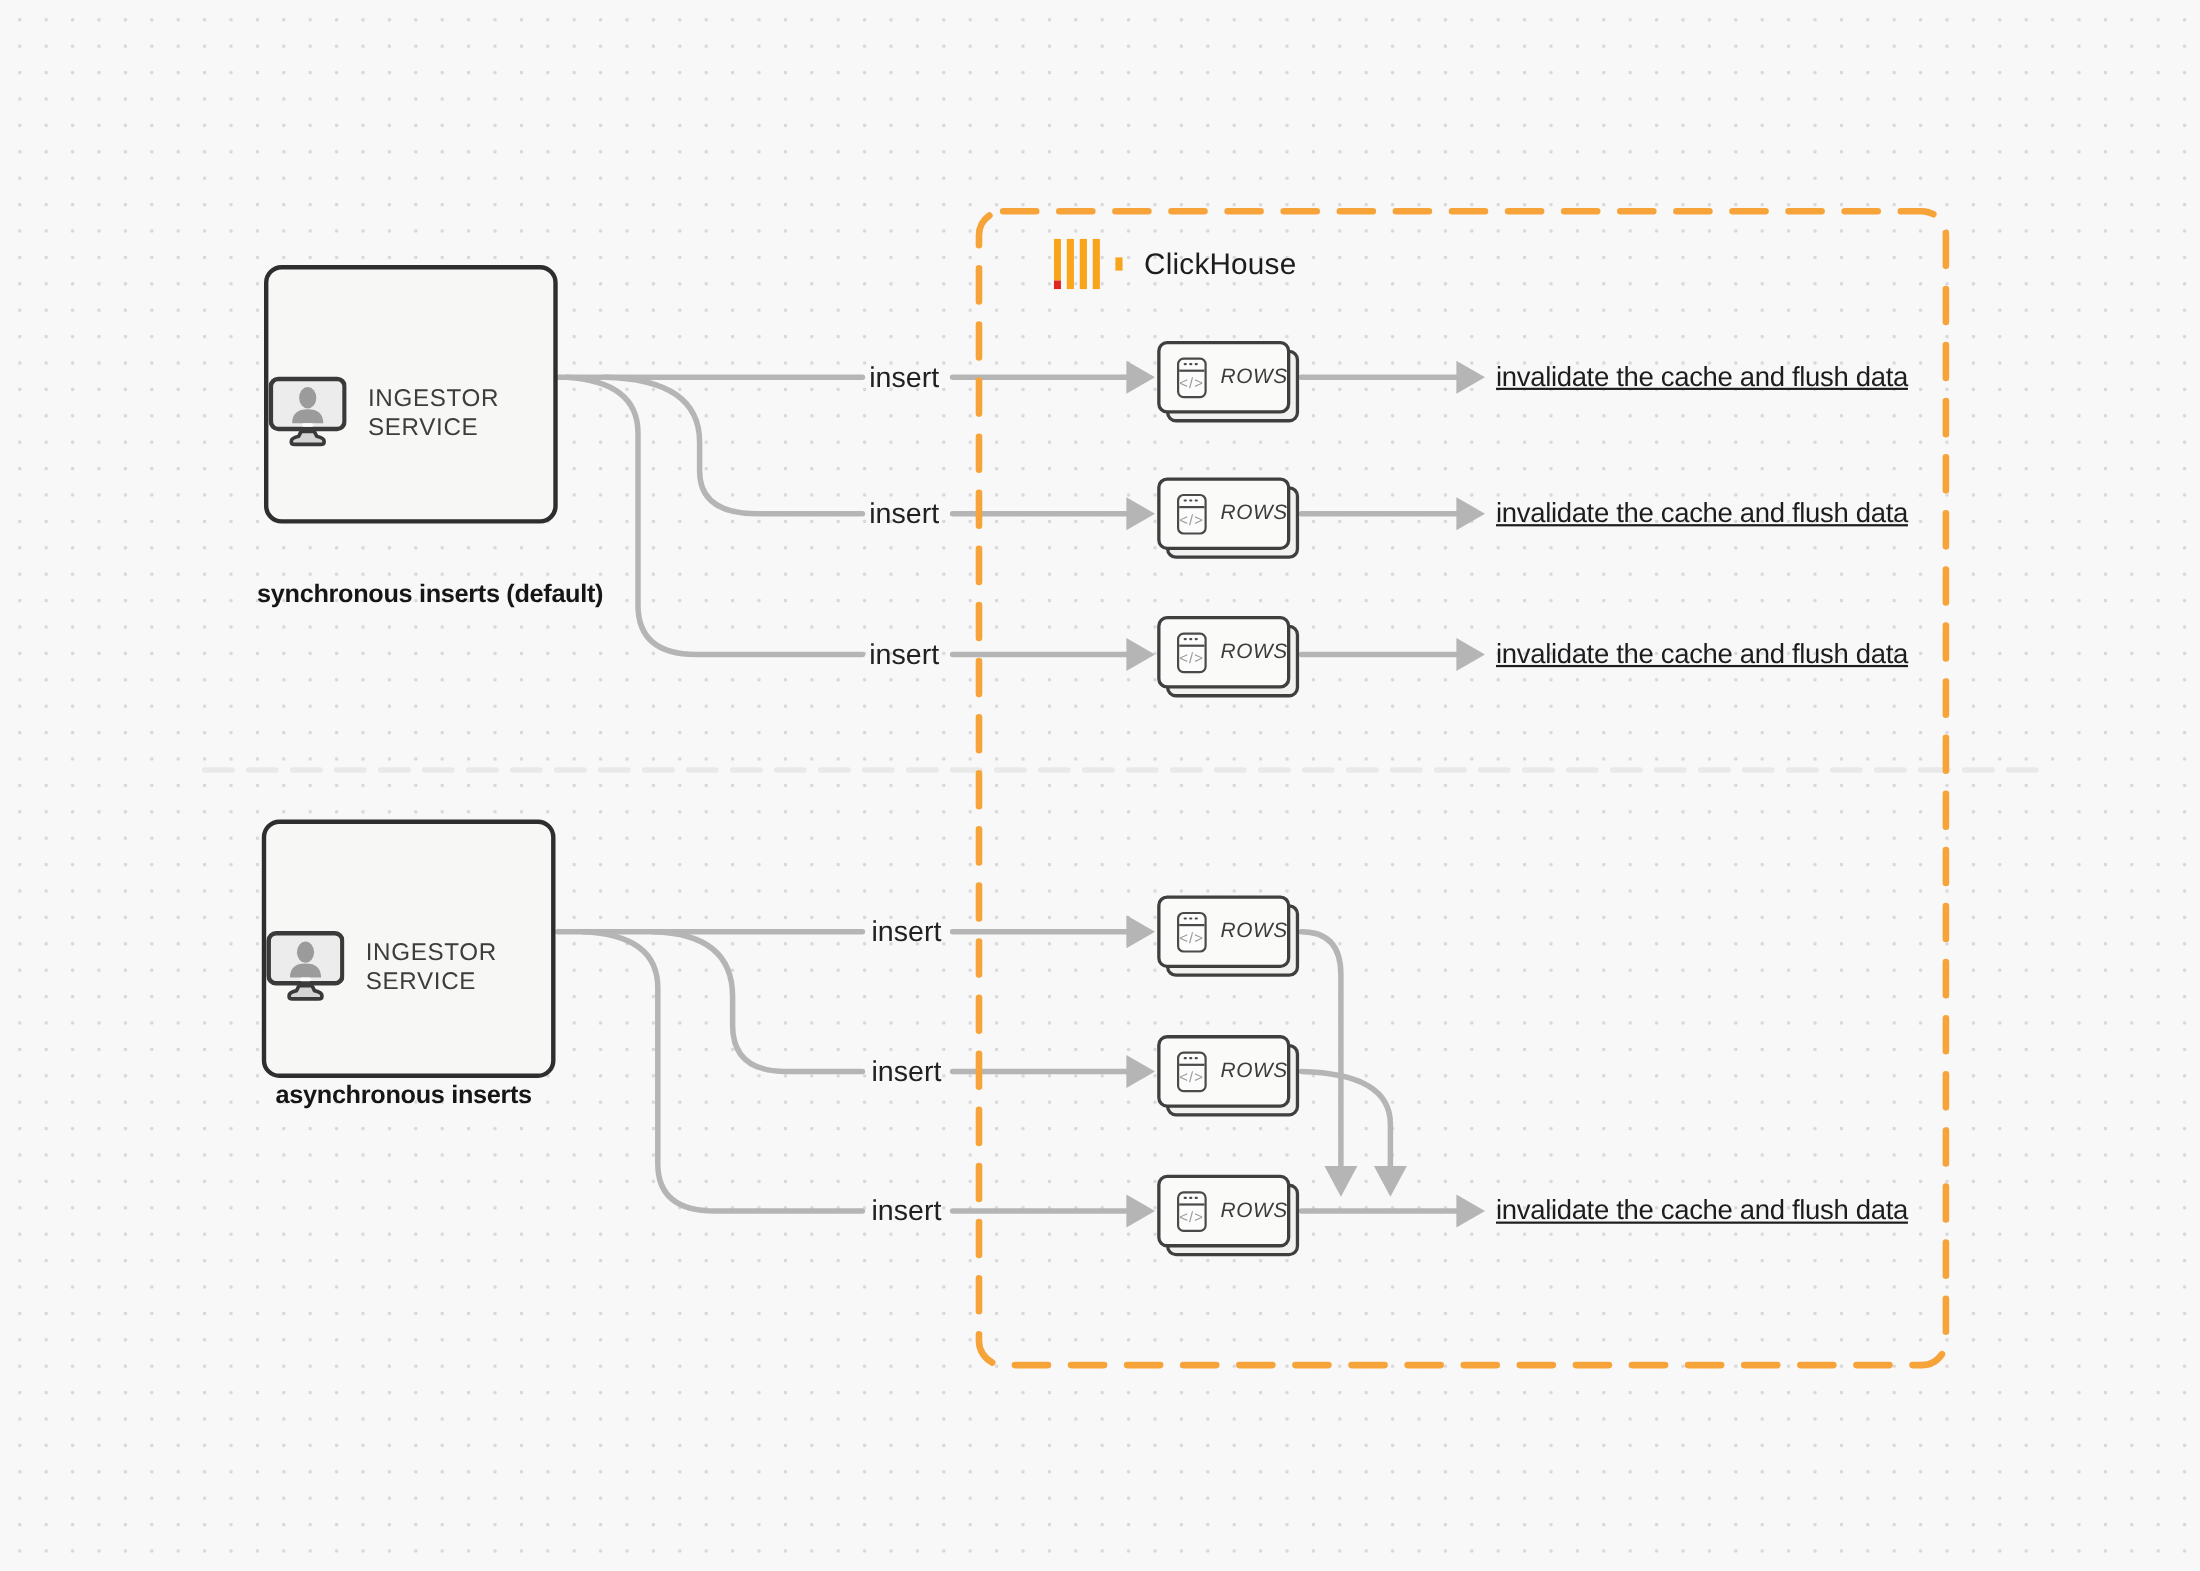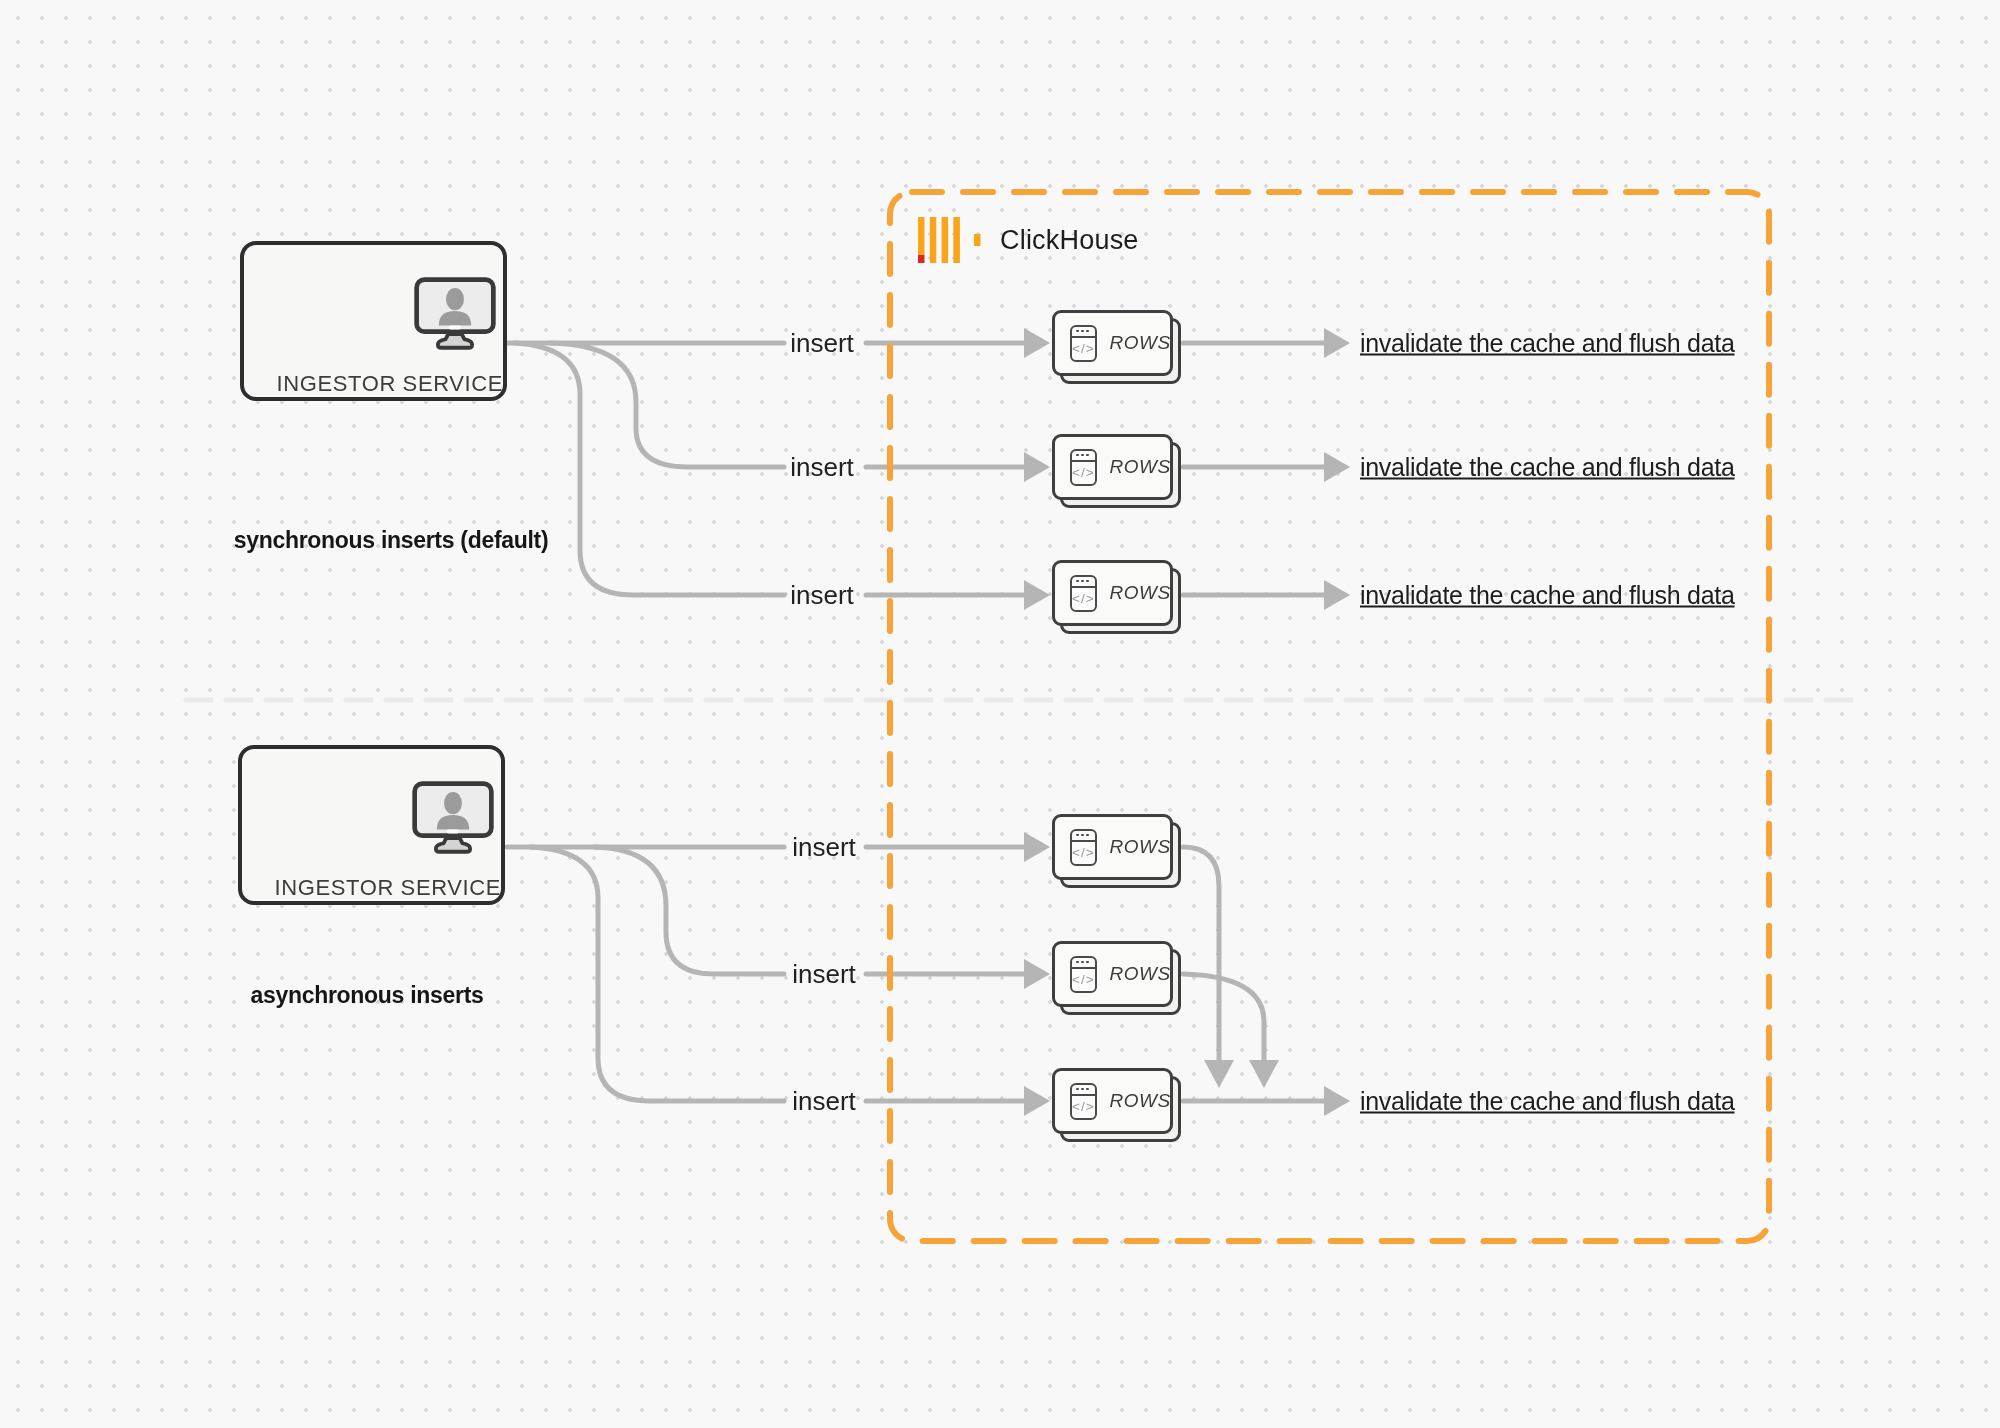--- a/index.html
+++ b/index.html
@@ -11,26 +11,26 @@
     background-image:radial-gradient(#d8d8da 1.7px, transparent 1.8px);
     background-size:24px 24px;
     background-position:6px 6px;
     overflow:hidden;
   }
   .connectors{position:absolute;left:0;top:0;z-index:1;}
   .abs{position:absolute;z-index:2;}
 
   
   .service-box{
-    width:267px;height:160px;
+    width:267px;height:235px;
     box-sizing:border-box;
     background:#f7f7f6;
     border:4.5px solid #2e2e2e;
     border-radius:16px;
-    display:flex;flex-direction:column;align-items:flex-end;
+    display:flex;flex-direction:row;align-items:center;
     padding-top:32px;gap:19px;
   }
   .service-label{
     font-size:22px;color:#3d3d3d;letter-spacing:0.6px;
   }
 
   
   .caption{
     transform:translate(-50%,-50%);
     font-size:23px;font-weight:bold;color:#161616;
@@ -41,21 +41,21 @@
   .flow-label{
     transform:translate(-50%,-50%);
     font-size:26px;color:#212121;white-space:nowrap;
   }
   .result-label{
     transform:translate(0,-50%);
     font-size:25px;color:#1d1d1f;letter-spacing:-0.3px;white-space:nowrap;text-decoration:underline;
   }
 
   
-  .ch-logo-row{display:flex;align-items:center;gap:17px;}
+  .ch-logo-row{display:flex;align-items:center;gap:17px;margin-left:40px;}
   .ch-name{font-size:27px;font-weight:500;color:#1d1d1f;letter-spacing:0.2px;}
 
   
   .rows-card{
     width:121px;height:66px;
   }
   .rows-card::before{
     content:"";position:absolute;left:8px;top:8px;width:121px;height:66px;
     box-sizing:border-box;background:#f1f1ef;border:3px solid #3f3f3f;border-radius:9px;
   }

